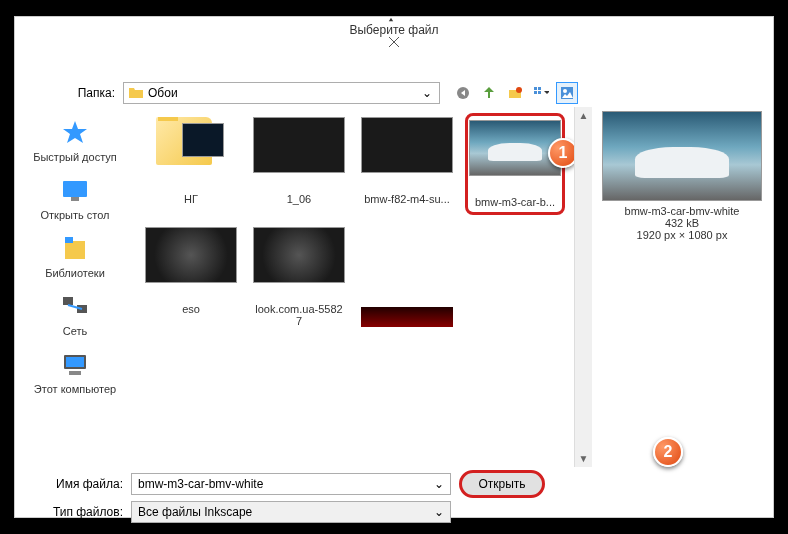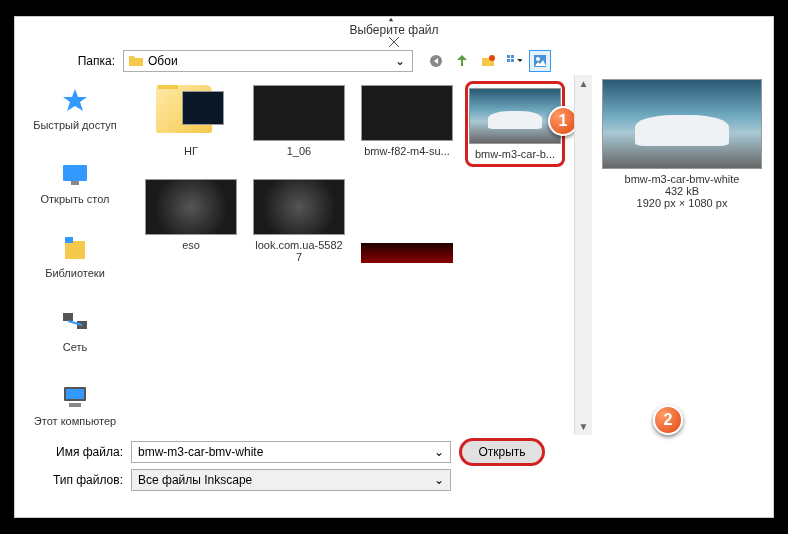--- a/index.html
+++ b/index.html
@@ -2,46 +2,46 @@
 <html><head>
   <meta charset="utf-8">
   <style>
     * { box-sizing: border-box; margin: 0; padding: 0; }
     body { font-family: "Segoe UI", Tahoma, sans-serif; font-size: 12px; background: #000; width: 788px; height: 534px; position: relative; }
     .window { position: absolute; left: 14px; top: 16px; width: 760px; height: 502px; background: #fff; border: 1px solid #ccc; }
     .titlebar { height: 30px; display: flex; align-items: center; padding: 0 8px; flex-direction: column; }
     .titlebar-icon { width: 16px; height: 16px; margin-right: 6px; }
     .titlebar-text { flex: 1; font-size: 12px; color: #333; }
     .close-btn { width: 40px; height: 28px; display: flex; align-items: center; justify-content: center; cursor: pointer; }
-    .toolbar-row { height: 28px; display: flex; align-items: center; padding: 2px 8px; }
+    .toolbar-row { height: 28px; display: flex; align-items: center; padding: 2px 8px; margin-top: 32px; }
     .folder-label { width: 100px; text-align: right; padding-right: 8px; font-size: 12px; }
-    .folder-combo { width: 290px; height: 22px; border: 1px solid #adadad; display: flex; align-items: center; padding: 0 4px; background: #fff; }
+    .folder-combo { width: 317px; height: 22px; border: 1px solid #adadad; display: flex; align-items: center; padding: 0 4px; background: #fff; }
     .folder-icon { width: 16px; height: 16px; margin-right: 4px; }
     .combo-text { flex: 1; }
     .combo-arrow { width: 16px; text-align: center; }
     .tool-icons { display: flex; gap: 4px; margin-left: 12px; }
     .tool-icon { width: 22px; height: 22px; display: flex; align-items: center; justify-content: center; cursor: pointer; }
     .tool-icon.active { border: 1px solid #3399ff; background: #e5f1fb; }
     .main-area { display: flex; height: 360px; }
-    .sidebar { width: 120px; display: flex; flex-direction: column; align-items: center; padding-top: 6px; gap: 20px; }
+    .sidebar { width: 120px; display: flex; flex-direction: column; align-items: center; padding-top: 6px; gap: 4px; }
     .sidebar-item { width: 100px; display: flex; flex-direction: column; align-items: center; padding: 4px; cursor: pointer; text-align: center; }
     .sidebar-icon { width: 32px; height: 32px; margin-bottom: 2px; display: flex; align-items: center; justify-content: center; }
     .sidebar-label { font-size: 11px; color: #333; }
     .file-area { flex: 1; display: flex; flex-wrap: wrap; align-content: flex-start; padding: 6px; gap: 8px; position: relative; overflow: hidden; border-right: 1px solid #ddd; width: 420px; max-width: 440px; }
     .scrollbar { width: 17px; background: #f0f0f0; position: relative; }
     .scroll-arrow { width: 17px; height: 17px; display: flex; align-items: center; justify-content: center; background: #f0f0f0; color: #666; font-size: 10px; cursor: pointer; }
     .scroll-arrow.up { position: absolute; top: 0; }
     .scroll-arrow.down { position: absolute; bottom: 0; }
     .file-item { width: 100px; display: flex; flex-direction: column; align-items: center; padding: 4px; cursor: pointer; position: relative; }
     .file-item.selected { border: 3px solid #d32020; border-radius: 8px; }
     .thumb { width: 92px; height: 56px; background: #222; border: 1px solid #999; display: flex; align-items: center; justify-content: center; overflow: hidden; }
     .thumb.folder { background: linear-gradient(135deg, #ffe9a8, #f5c94c); border: none; width: 56px; height: 48px; border-radius: 2px 6px 2px 2px; position: relative; }
     .thumb.folder::before { content: ""; position: absolute; top: -4px; left: 2px; width: 20px; height: 8px; background: #f5c94c; border-radius: 2px 2px 0 0; }
     .thumb.folder-content { position: absolute; width: 42px; height: 34px; background: #0a1828; right: 2px; top: 6px; }
-    .file-label { font-size: 11px; margin-top: 4px; text-align: center; word-break: break-all; max-width: 100px; color: #333; }
+    .file-label { font-size: 11px; margin-top: 20px; text-align: center; word-break: break-all; max-width: 100px; color: #333; }
     .preview-pane { width: 180px; padding: 4px; display: flex; flex-direction: column; align-items: center; }
     .preview-img { width: 160px; height: 90px; background: linear-gradient(180deg, #3a6b8c 0%, #8ab5c8 50%, #c5d9e0 100%); border: 1px solid #999; position: relative; overflow: hidden; }
     .preview-info { text-align: center; font-size: 11px; margin-top: 4px; color: #333; }
     .bottom-area { padding: 4px 8px; }
     .form-row { display: flex; align-items: center; height: 26px; margin-bottom: 2px; }
     .form-label { width: 108px; text-align: right; padding-right: 8px; font-size: 12px; }
     .form-combo { width: 320px; height: 22px; border: 1px solid #adadad; display: flex; align-items: center; padding: 0 6px; background: #fff; }
     .form-combo.grey { background: #f0f0f0; }
     .form-combo-text { flex: 1; }
     .form-btn { width: 86px; height: 22px; margin-left: 8px; border: 1px solid #adadad; background: #e1e1e1; display: flex; align-items: center; justify-content: center; cursor: pointer; font-size: 12px; }

